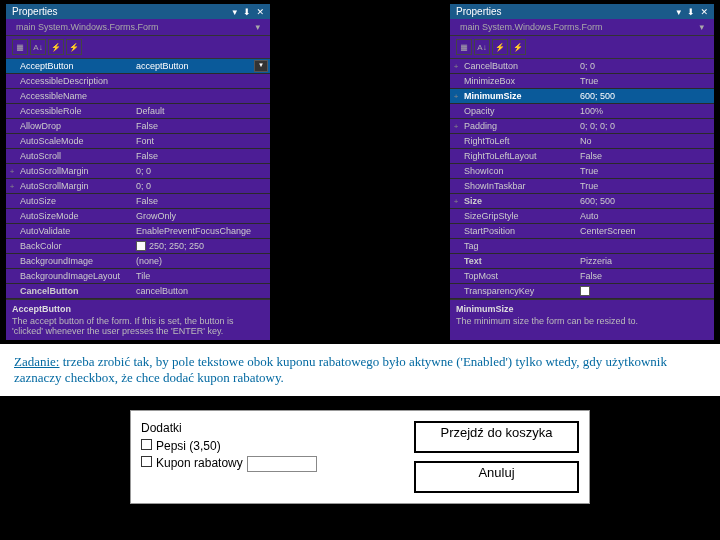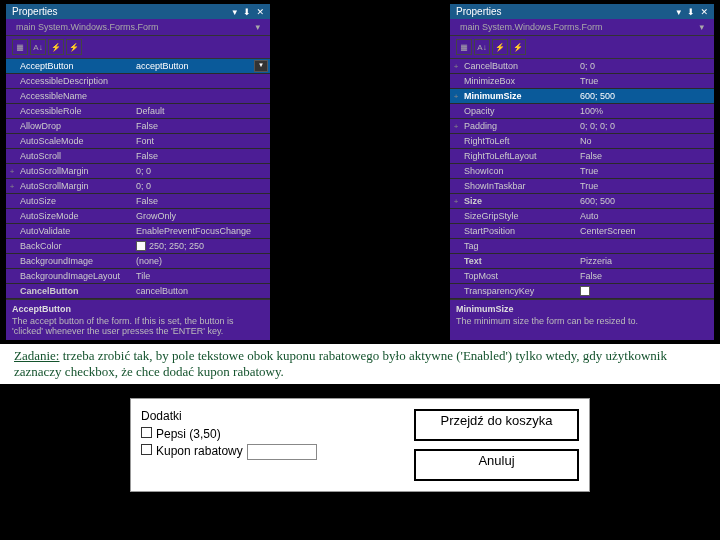--- a/index.html
+++ b/index.html
@@ -16,21 +16,21 @@
 .row.sel { background: #0a5a9a; color: #fff; }
 .row.bold .k { font-weight: bold; }
 .exp { width: 12px; text-align: center; color: #888; font-size: 8px; flex-shrink: 0; }
 .k { width: 118px; padding-left: 2px; overflow: hidden; white-space: nowrap; }
 .v { flex: 1; overflow: hidden; white-space: nowrap; display: flex; align-items: center; gap: 3px; }
 .swatch { width: 10px; height: 10px; background: #fafafa; border: 1px solid #555; }
 .empty-swatch { width: 10px; height: 10px; background: #fff; border: 1px solid #555; }
 .dd { width: 14px; height: 12px; background: #333; border: 1px solid #555; margin-right: 2px; text-align: center; font-size: 7px; }
 .desc { padding: 4px 6px; font-size: 9px; color: #bbb; border-top: 1px solid #333; }
 .desc-title { font-weight: bold; color: #ddd; margin-bottom: 2px; }
-.task { background: #fff; color: #14532d; font-size: 13px; padding: 4px 14px; font-family: Georgia, serif; }
+.task { background: #fff; color: #0369a1; font-size: 13px; padding: 10px 14px; font-family: Georgia, serif; }
 .task u { text-decoration: underline; }
 .form-prev { background: #fff; width: 460px; margin: 14px auto 0; padding: 10px; font-family: Arial; font-size: 12px; border: 1px solid #999; }
 .form-inner { display: flex; gap: 8px; }
 .left-col { flex: 1; }
 .legend { font-size: 12px; margin-bottom: 4px; }
 .cb-row { display: flex; gap: 4px; margin: 3px 0; font-size: 12px; }
 .cb { width: 11px; height: 11px; border: 1px solid #333; }
 .txt { width: 70px; height: 16px; border: 1px solid #888; background: #fff; }
 .right-col { display: flex; flex-direction: column; gap: 8px; }
 .btn { width: 165px; height: 32px; border: 2px solid #000; background: #fff; text-align: center; line-height: 20px; font-size: 13px; }

